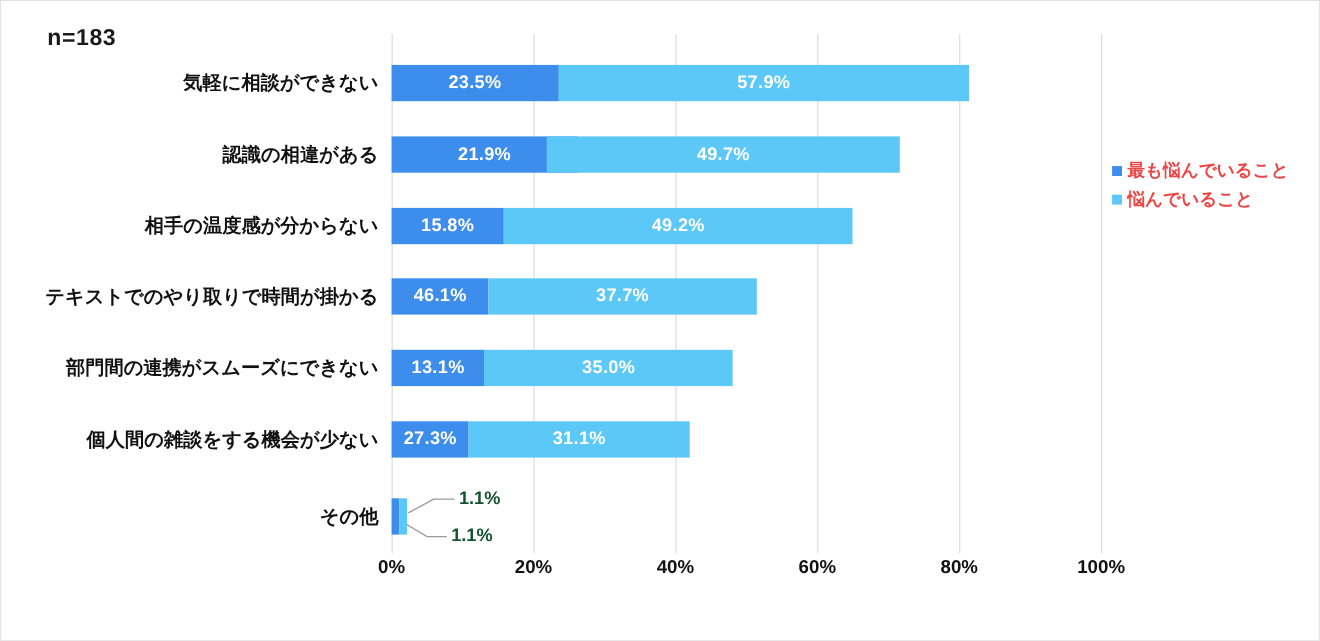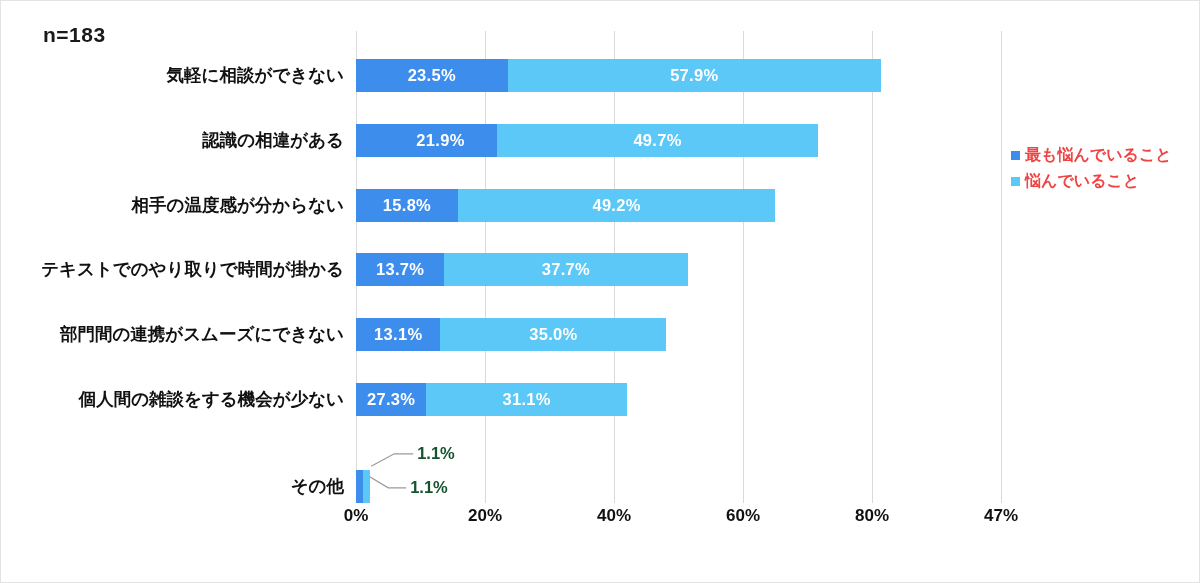--- a/index.html
+++ b/index.html
@@ -171,21 +171,21 @@
         <div class="bar bar-seg1" style="left: 0px; width: 101.91px; background: rgb(61, 141, 237);">
           <span class="bar-value">15.8%</span>
         </div>
         <div class="bar bar-seg2" style="left: 101.91px; width: 317.34px; background: rgb(91, 200, 247);">
           <span class="bar-value">49.2%</span>
         </div>
       </div>
       <div class="row" style="top: 222.4px; width: 331.53px;">
         <div class="cat-label">テキストでのやり取りで時間が掛かる</div>
         <div class="bar bar-seg1" style="left: 0px; width: 88.365px; background: rgb(61, 141, 237);">
-          <span class="bar-value">13.7%</span>
+          <span class="bar-value">46.1%</span>
         </div>
         <div class="bar bar-seg2" style="left: 88.365px; width: 243.165px; background: rgb(91, 200, 247);">
           <span class="bar-value">37.7%</span>
         </div>
       </div>
       <div class="row" style="top: 287.2px; width: 310.245px;">
         <div class="cat-label">部門間の連携がスムーズにできない</div>
         <div class="bar bar-seg1" style="left: 0px; width: 84.495px; background: rgb(61, 141, 237);">
           <span class="bar-value">13.1%</span>
         </div>
@@ -195,36 +195,36 @@
       </div>
       <div class="row" style="top: 352px; width: 270.9px;">
         <div class="cat-label">個人間の雑談をする機会が少ない</div>
         <div class="bar bar-seg1" style="left: 0px; width: 70.305px; background: rgb(61, 141, 237);">
           <span class="bar-value">27.3%</span>
         </div>
         <div class="bar bar-seg2" style="left: 70.305px; width: 200.595px; background: rgb(91, 200, 247);">
           <span class="bar-value">31.1%</span>
         </div>
       </div>
-      <div class="row" style="top: 439px; width: 14.19px;">
+      <div class="row" style="top: 422px; width: 14.19px;">
         <div class="cat-label">その他</div>
         <div class="bar bar-seg1" style="left: 0px; width: 7.095px; background: rgb(61, 141, 237);"></div>
         <div class="bar bar-seg2" style="left: 7.095px; width: 7.095px; background: rgb(91, 200, 247);"></div>
       </div>
       <div class="callout-label" style="left: 61.19px; top: 412.8px;">1.1%</div>
       <div class="callout-label" style="left: 54.19px; top: 446.8px;">1.1%</div>
     </div>
 
   <div id="xaxis">
       <div class="xtick" style="left: 0px;">0%</div>
       <div class="xtick" style="left: 129px;">20%</div>
       <div class="xtick" style="left: 258px;">40%</div>
       <div class="xtick" style="left: 387px;">60%</div>
       <div class="xtick" style="left: 516px;">80%</div>
-      <div class="xtick" style="left: 645px;">47%</div>
+      <div class="xtick" style="left: 645px;">100%</div>
     </div>
 
   <div id="legend">
       <div class="legend-item">
         <span class="legend-swatch" style="background: rgb(61, 141, 237);"></span>
         <span class="legend-text">最も悩んでいること</span>
       </div>
       <div class="legend-item">
         <span class="legend-swatch" style="background: rgb(91, 200, 247);"></span>
         <span class="legend-text">悩んでいること</span>

